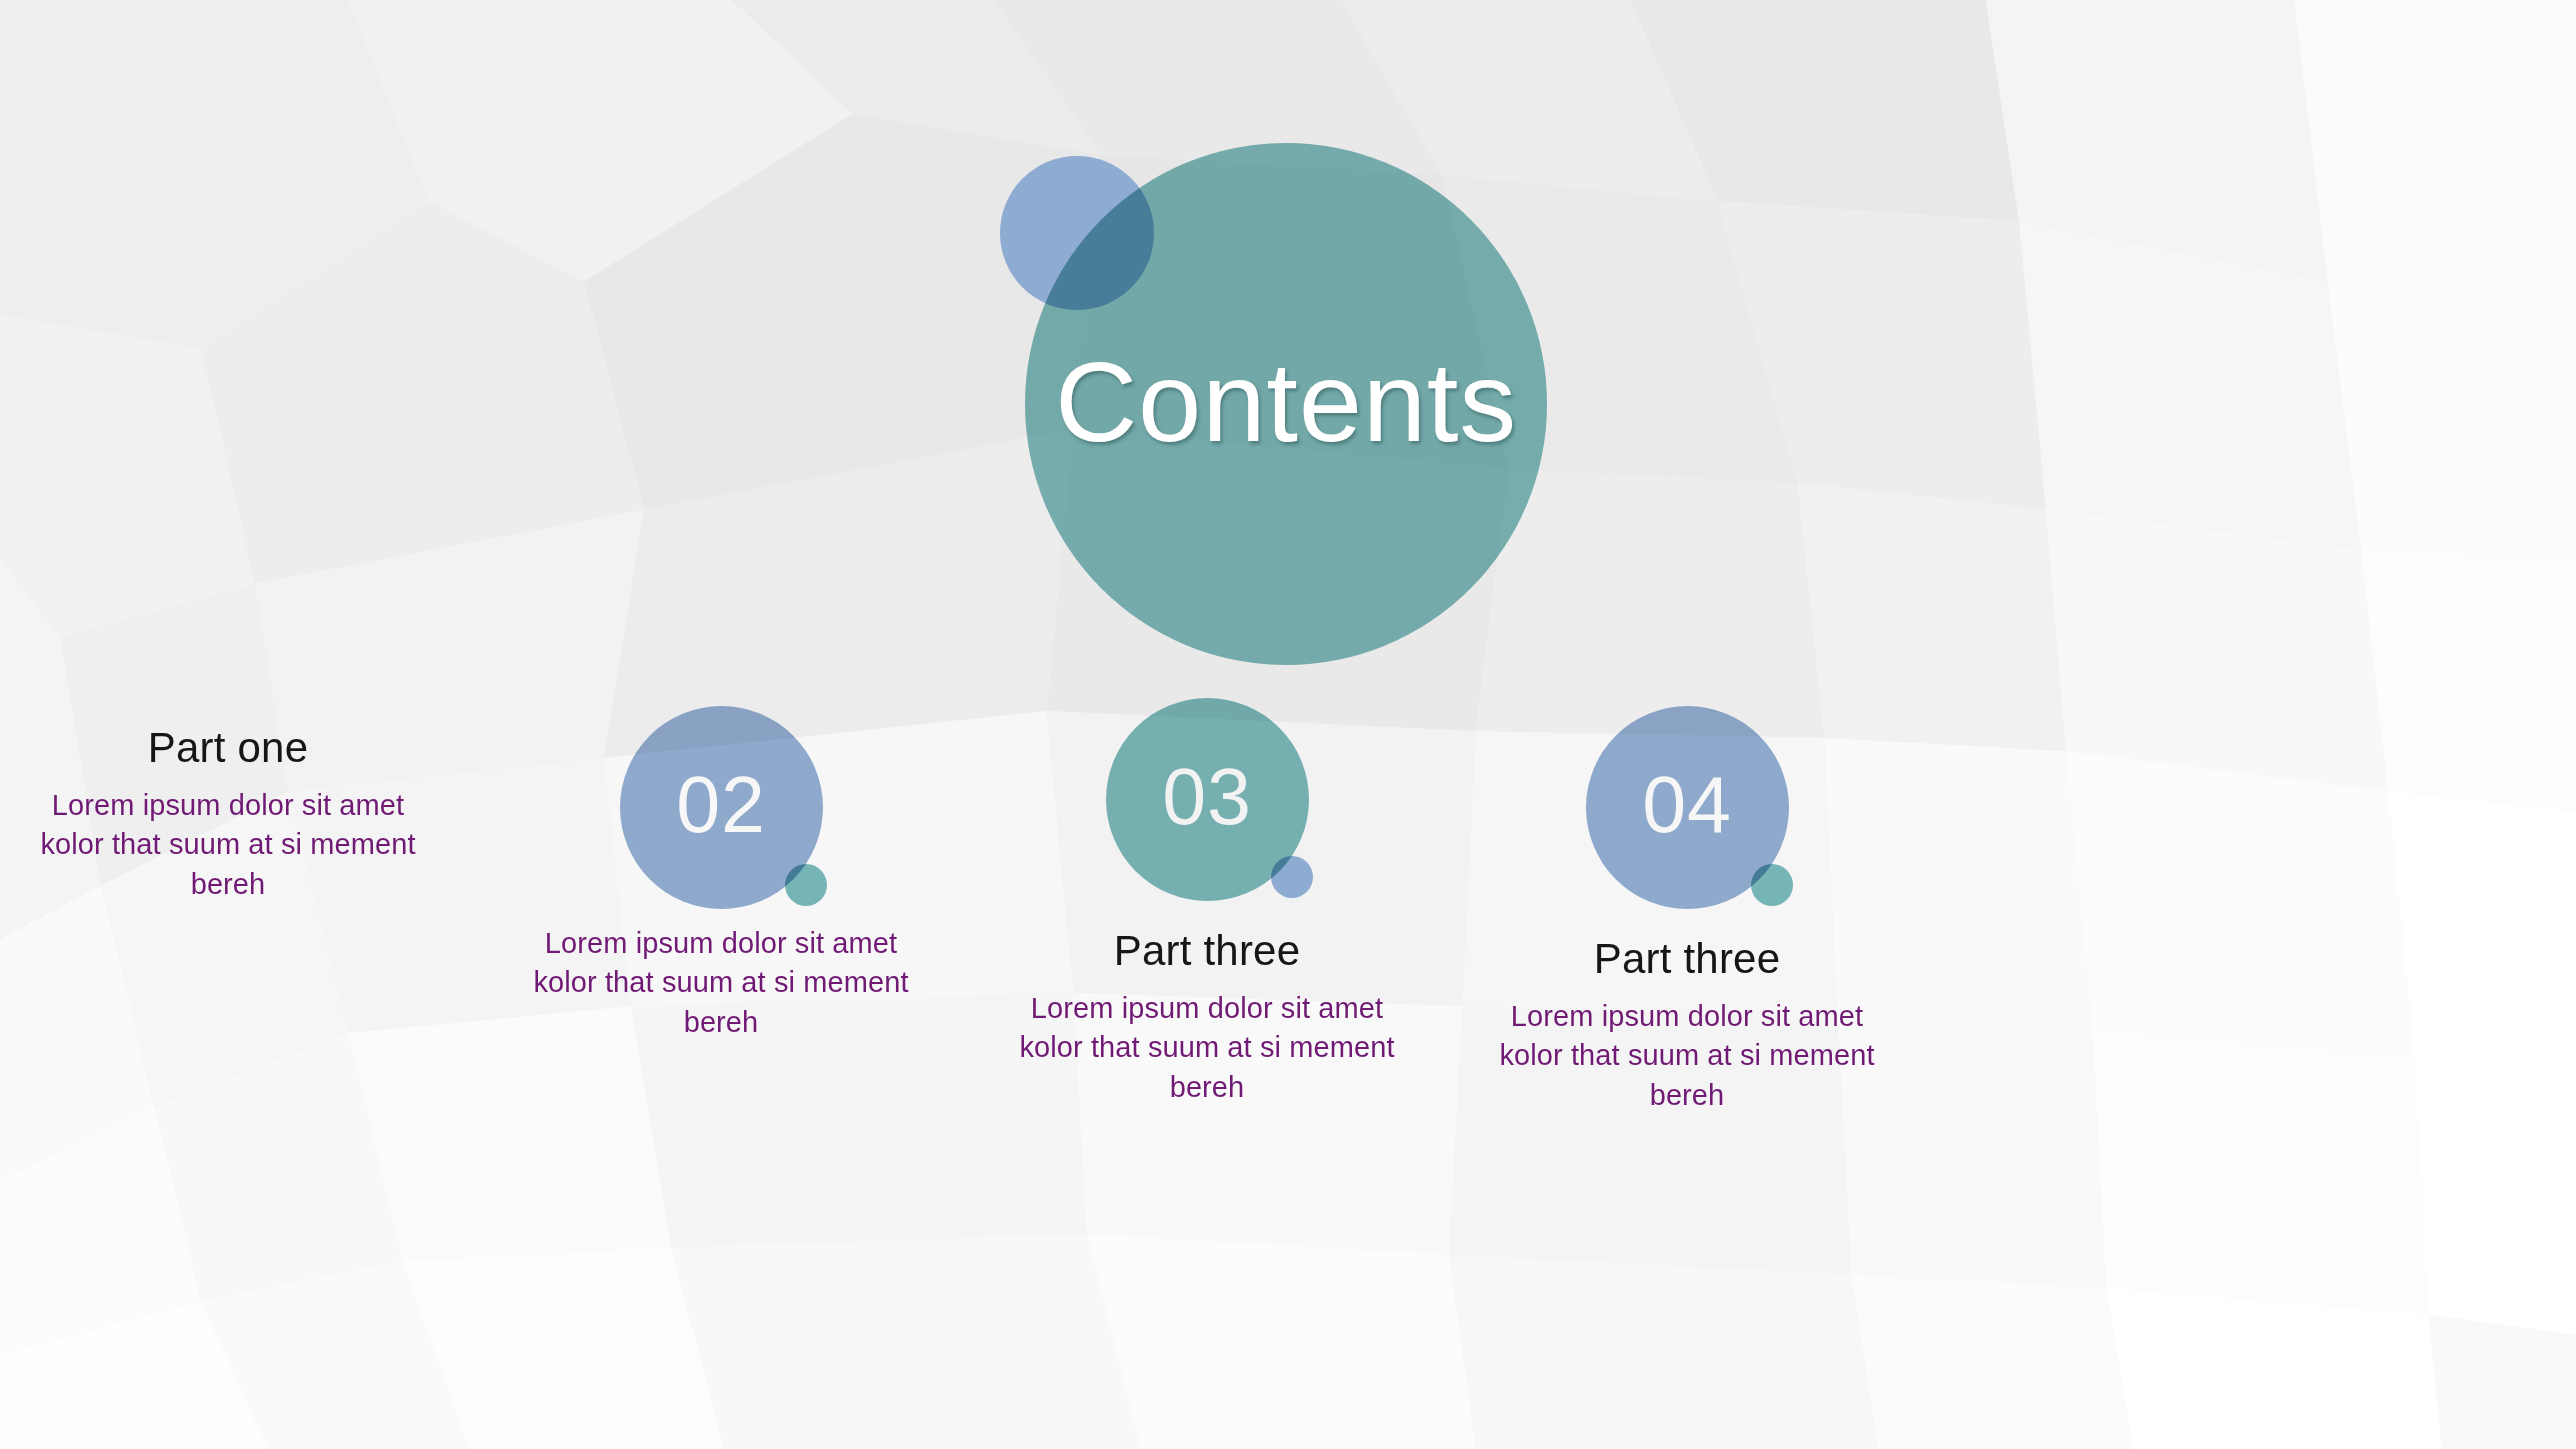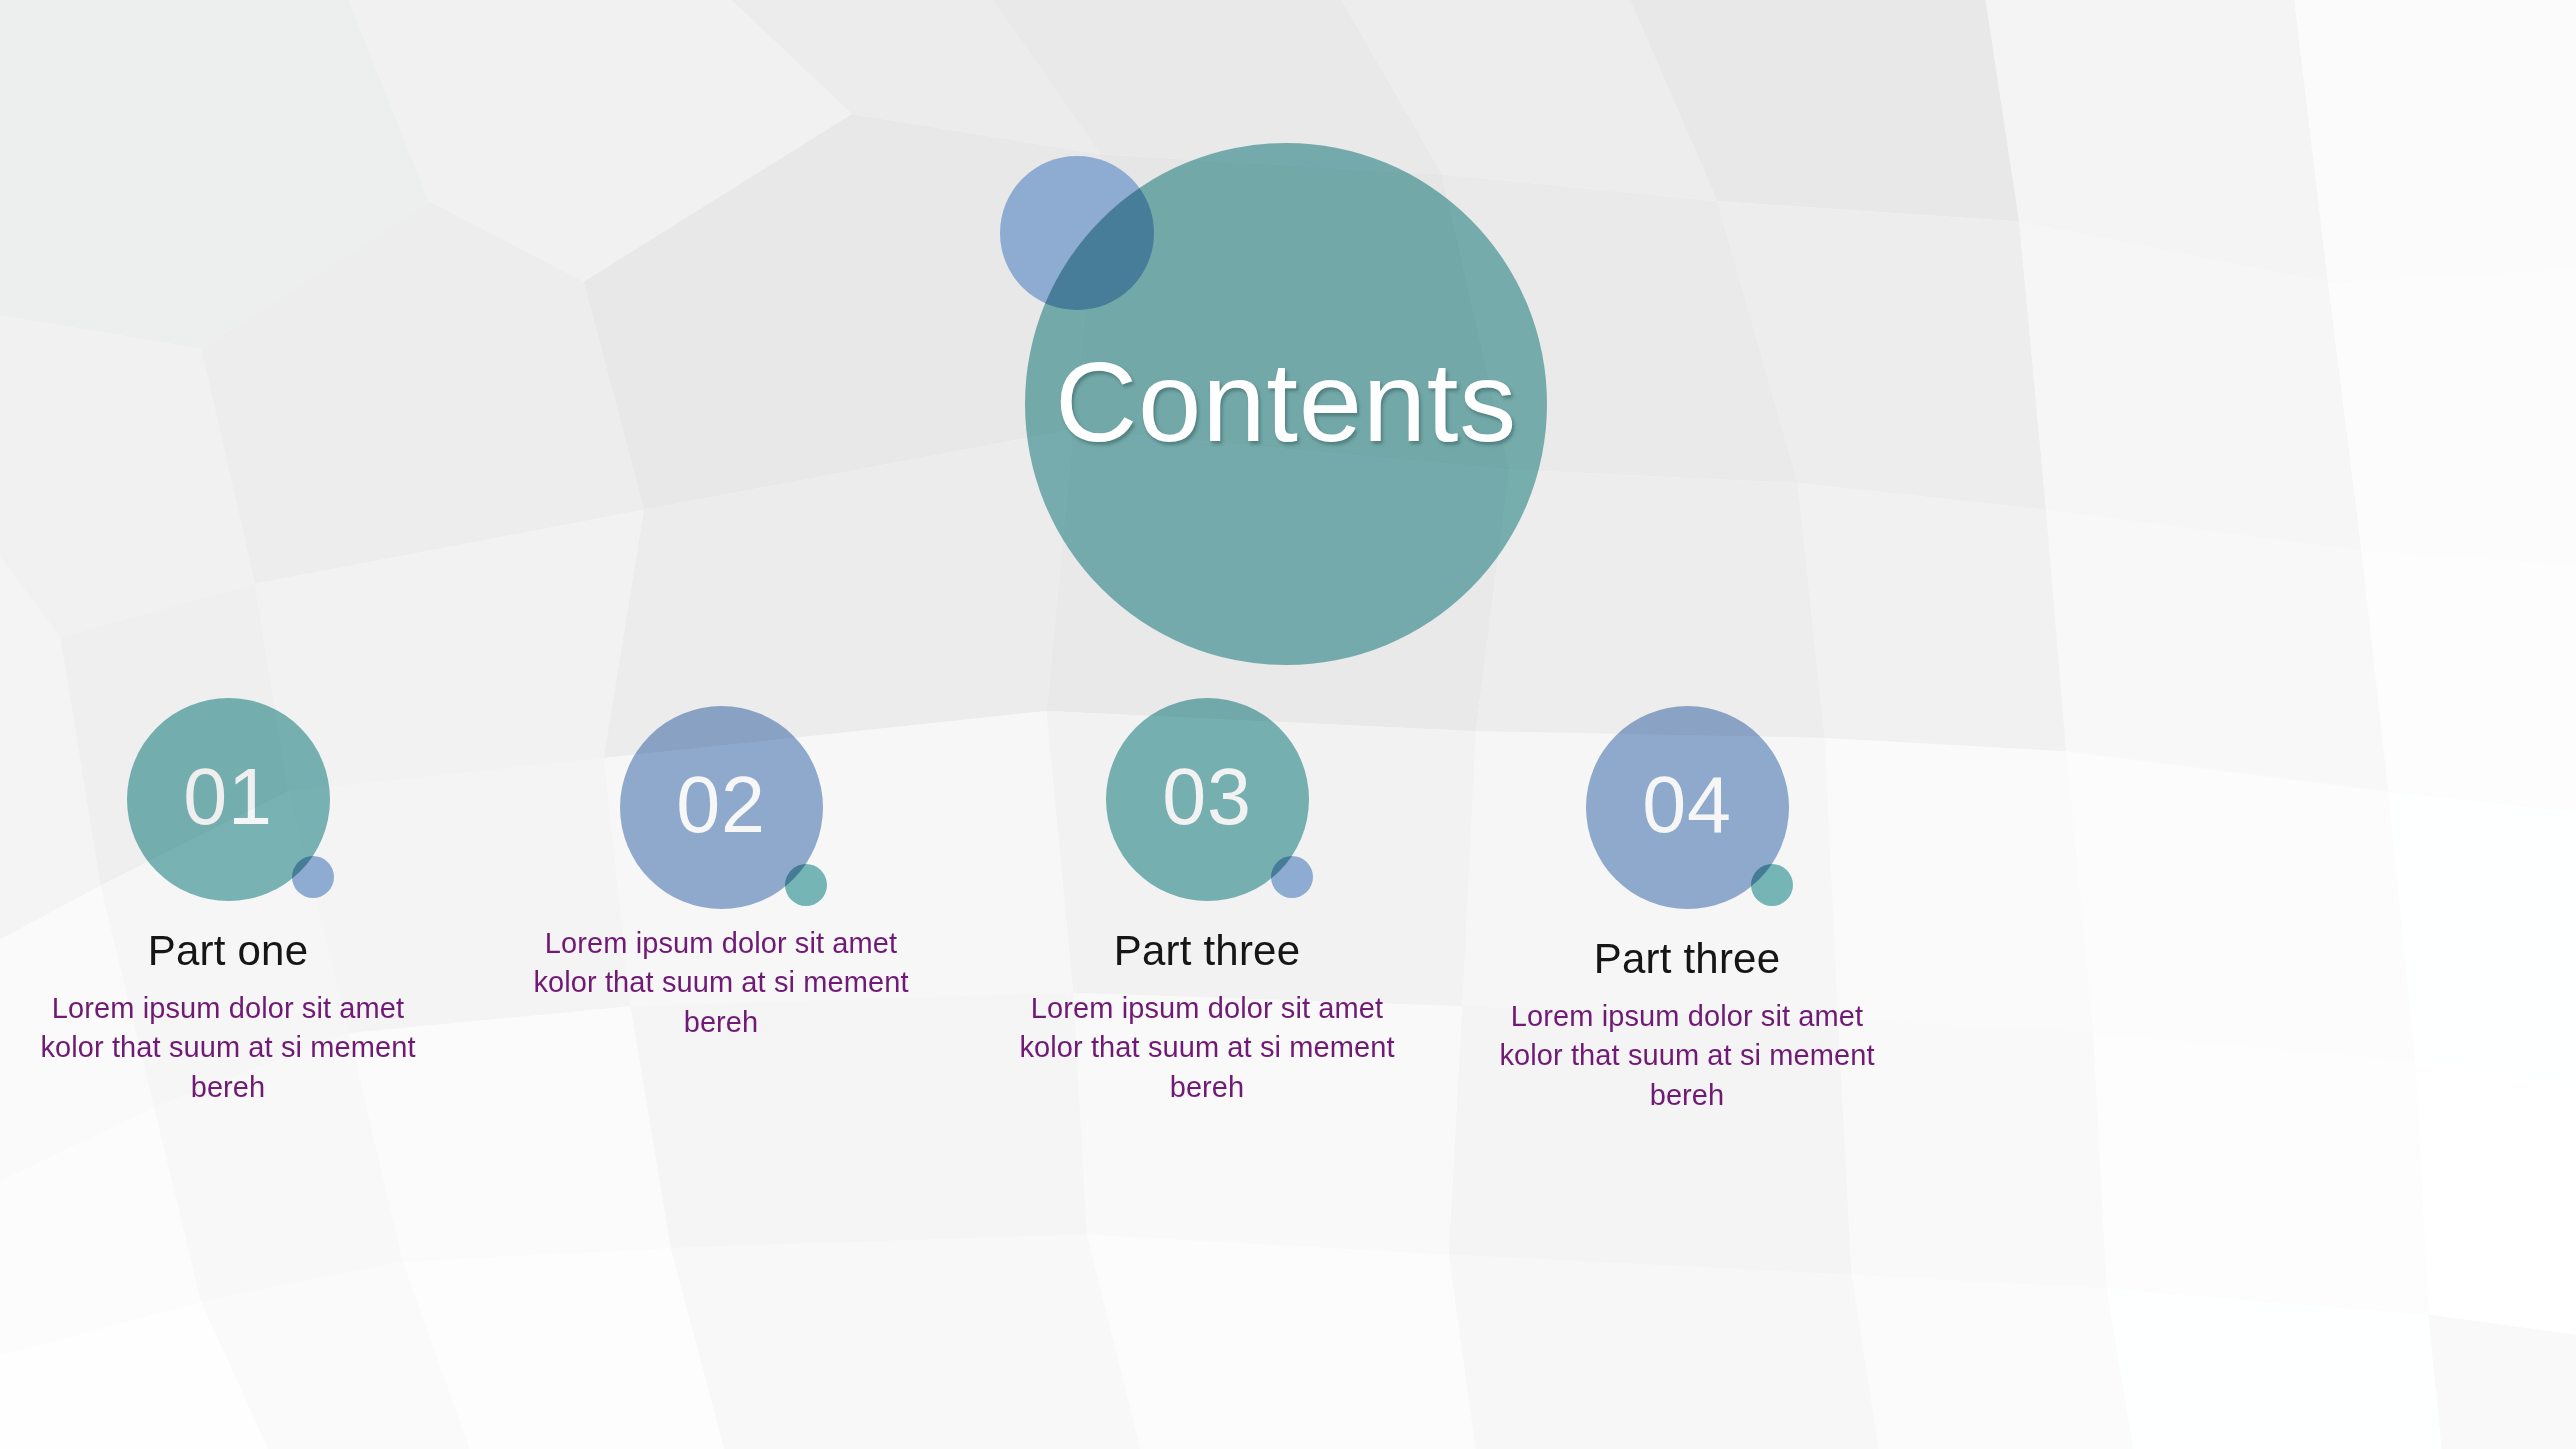--- a/index.html
+++ b/index.html
@@ -220,26 +220,20 @@
     <div class="hero-stack">
       <div class="hero-blue" style="background: rgb(142, 171, 209);"></div>
       <div class="hero-teal" style="background: rgb(117, 181, 181);"></div>
       <div class="hero-label">Contents</div>
     </div>
   </div>
 
   <div class="items">
 
     <div class="item" style="left:-20px;">
-      <div class="badge-wrap">
-        <div class="badge-dot" style="background: rgb(142, 171, 209);"></div>
-        <div class="badge-main" style="background: rgb(117, 181, 181);">
-          <span class="badge-num">01</span>
-        </div>
-      </div>
       <div class="item-title">Part one</div>
       <div class="item-desc">Lorem ipsum dolor sit amet kolor that suum at si mement bereh</div>
     </div>
 
     <div class="item shift-down" style="left:473px;">
       <div class="badge-wrap">
         <div class="badge-dot" style="background: rgb(117, 181, 181);"></div>
         <div class="badge-main" style="background: rgb(142, 171, 209);">
           <span class="badge-num">02</span>
         </div>

